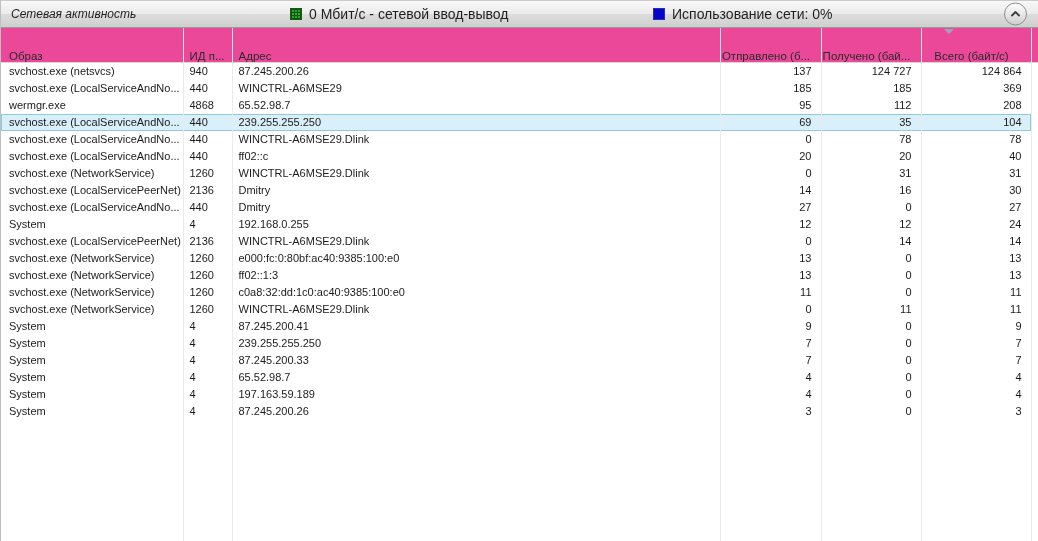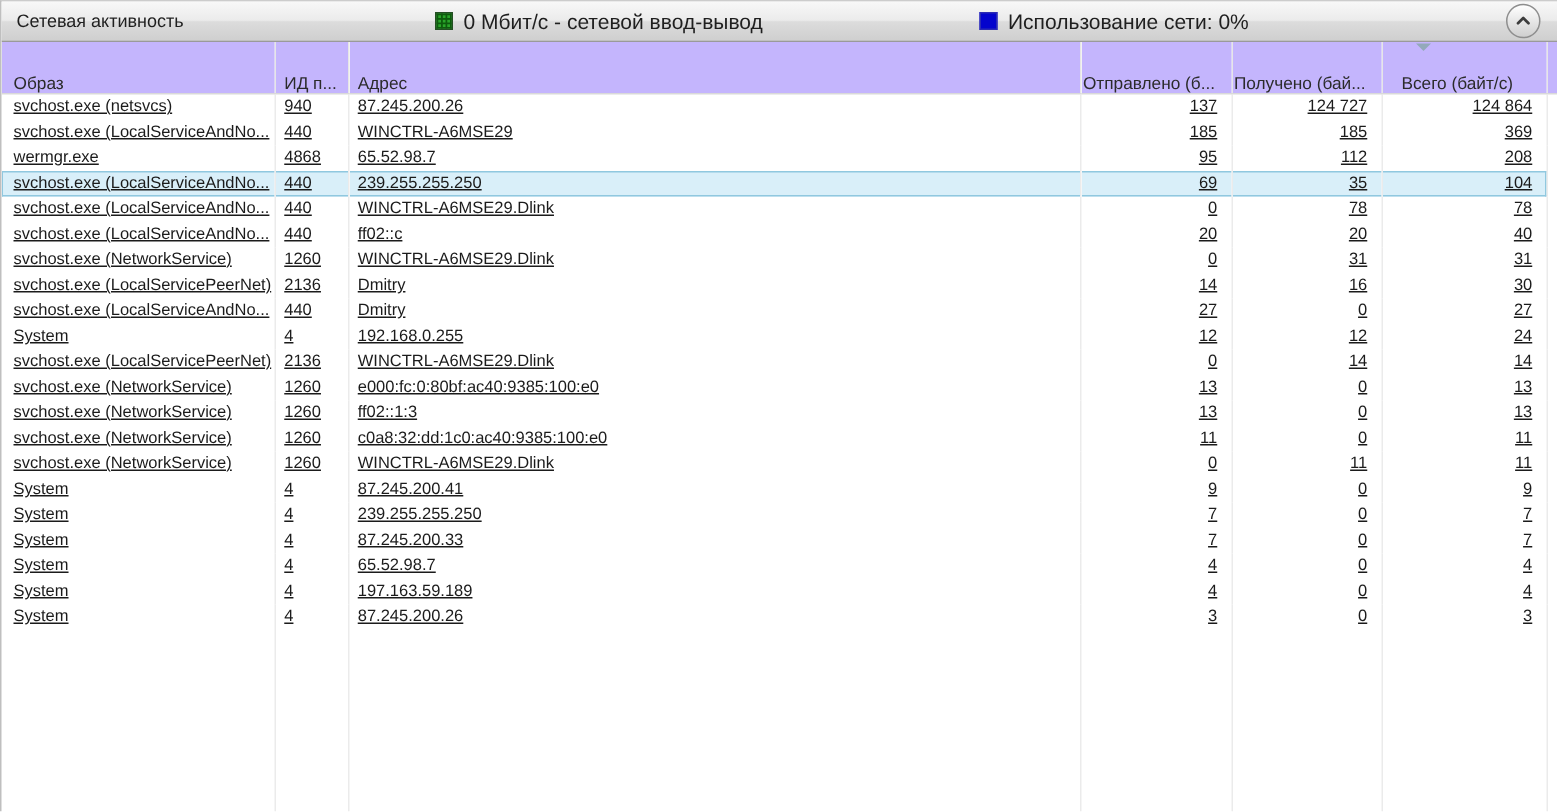--- a/index.html
+++ b/index.html
@@ -23,20 +23,21 @@
     background: linear-gradient(#f8f8f8 0%, #ebebeb 48%, #dcdcdc 52%, #cfcfcf 100%);
     border-bottom: 1px solid #9a9a9a;
   }
   .title-bar .panel-title {
     position: absolute;
     left: 10px;
     top: 50%;
     transform: translateY(-50%);
     font-size: 12px;
     color: #1f1f1f;
+    font-style: italic;
   }
   .legend {
     position: absolute;
     top: 50%;
     transform: translateY(-50%);
     display: flex;
     align-items: center;
     gap: 7px;
     font-size: 14px;
     color: #1f1f1f;
@@ -97,42 +98,42 @@
     height: 28px;
     font-weight: normal;
     font-size: 11.5px;
     color: #2b2b2b;
     white-space: nowrap;
     overflow: hidden;
     border-bottom: 1px solid #d9d9d9;
     border-right: 1px solid #e6e6e6;
     vertical-align: middle;
     padding-top: 22px;
-    background: #c4b5fd;
+    background: #ec4899;
     cursor: default;
   }
   thead th.align-left  { text-align: left; }
   thead th.align-right { text-align: right; }
   thead th:nth-child(1) { padding-left: 8px; }
   thead th:nth-child(2) { padding-left: 6px; }
   thead th:nth-child(3) { padding-left: 6px; }
   thead th.align-right  { padding-right: 9px; text-align: center; }
   thead th.no-sep, tbody td.no-sep { border-right: none; }
 
   .sort-arrow {
     position: absolute;
     top: 1px;
     left: 22px;
     width: 0; height: 0;
     border-left: 5px solid transparent;
     border-right: 5px solid transparent;
     border-top: 5px solid #93a9ba;
   }
 
-  tbody tr { height: 17px; text-decoration: underline; }
+  tbody tr { height: 17px; }
   tbody td {
     white-space: nowrap;
     overflow: hidden;
     text-overflow: clip;
     border-right: 1px solid #ebebeb;
     vertical-align: middle;
     padding: 0;
   }
   tbody td.align-left  { text-align: left; }
   tbody td.align-right { text-align: right; padding-right: 9px; }

